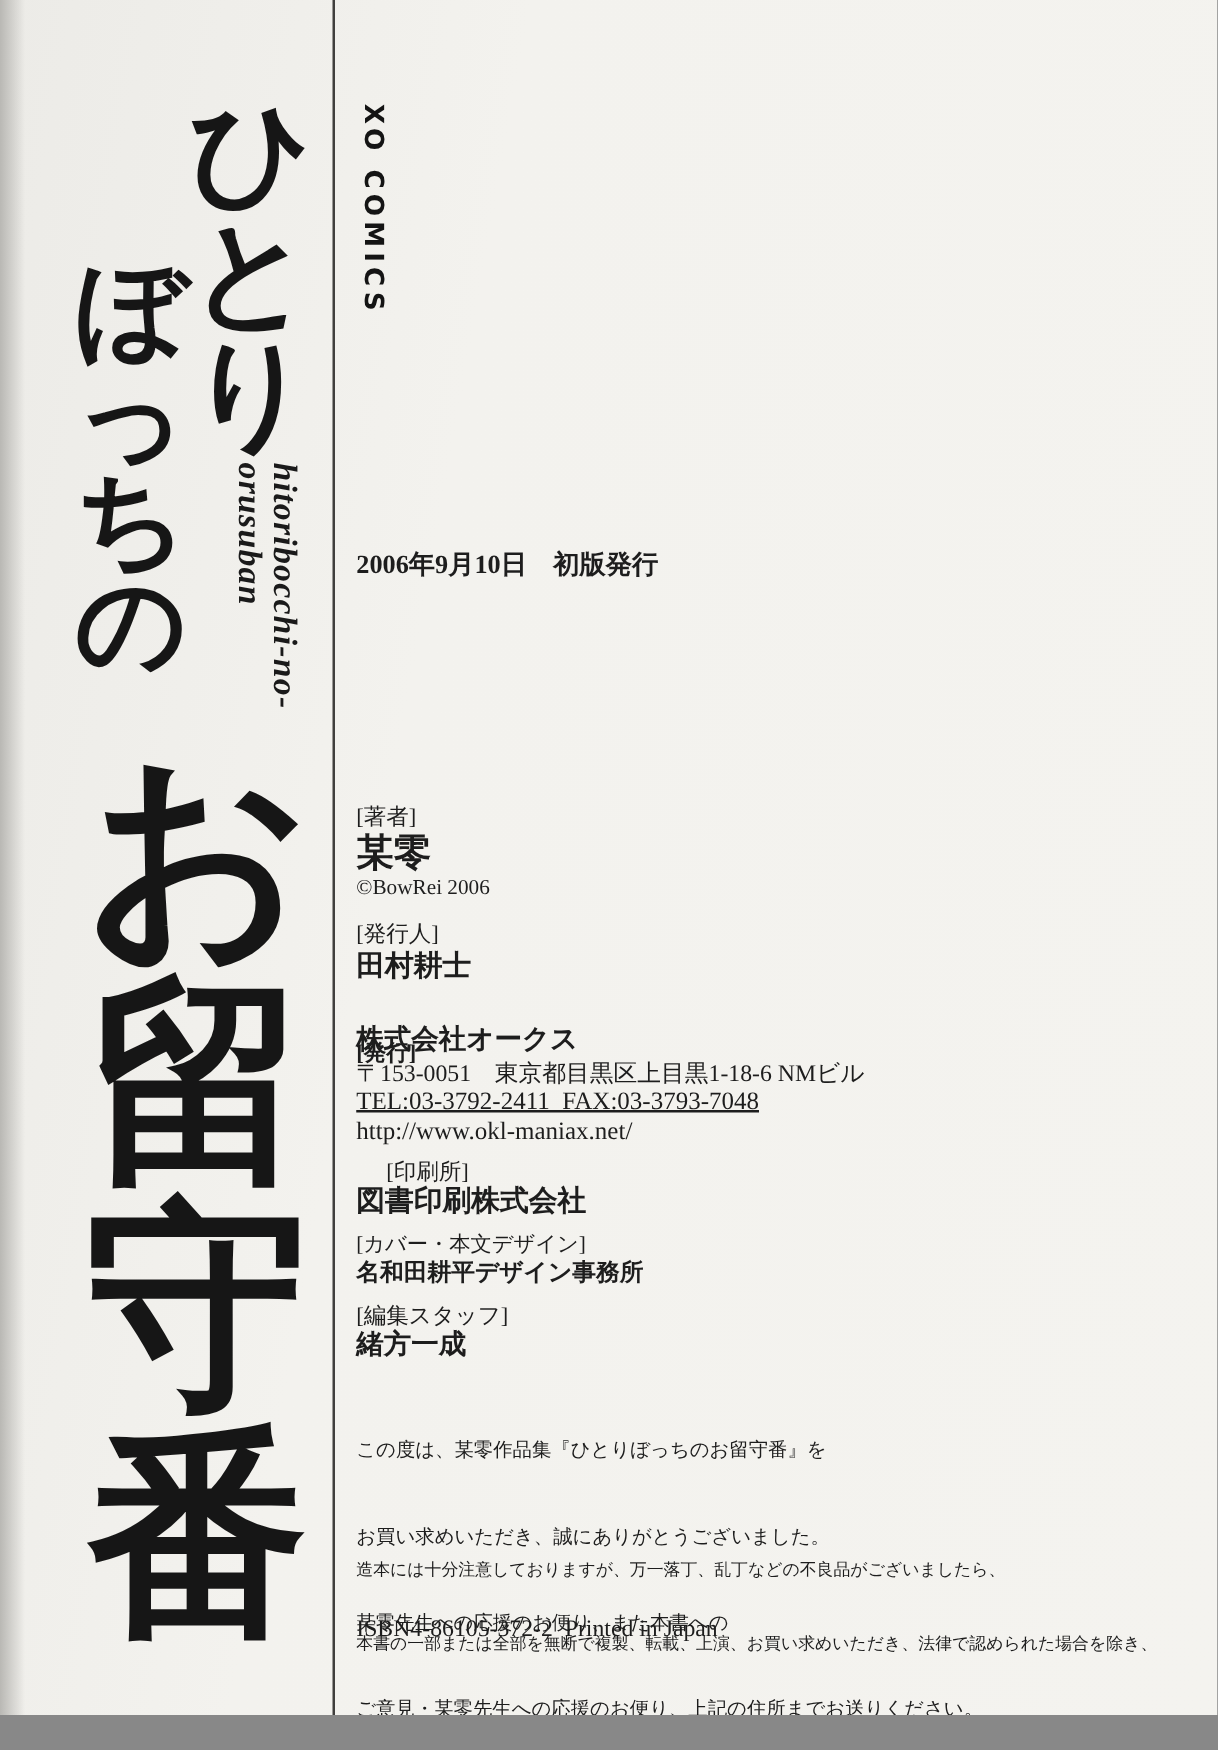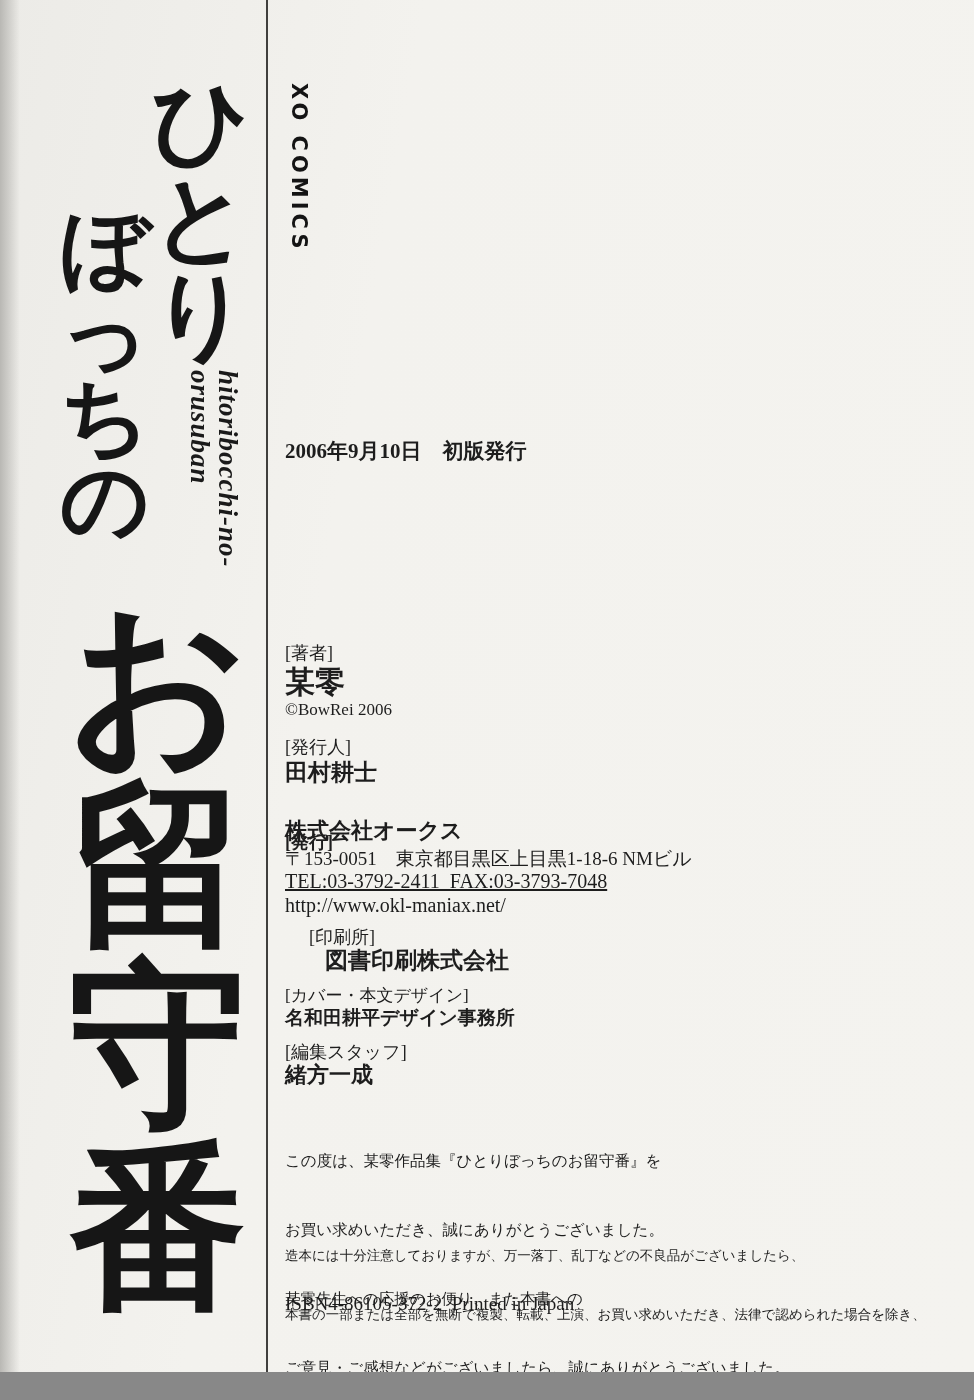--- a/index.html
+++ b/index.html
@@ -37,21 +37,21 @@
   .val-author{top:662px;font-size:30px;}
   .note-copy{top:700px;font-size:17px;}
   .lbl-pub{top:735px;}
   .val-pub{top:757px;font-size:23px;}
   .lbl-iss{top:830px;font-weight:bold;}
   .val-iss{top:816px;font-size:22px;}
   .addr{top:846px;font-size:19px;}
   .telfax{top:870px;font-size:20px;text-decoration:underline;}
   .url{top:894px;font-size:20px;}
   .lbl-prn{top:925px;margin-left:24px;}
-  .val-prn{top:945px;font-size:23px;margin-left:40px;}
+  .val-prn{top:945px;font-size:23px;}
   .lbl-dsn{top:984px;font-size:17px;}
   .val-dsn{top:1005px;font-size:19px;}
   .lbl-edt{top:1040px;}
   .val-edt{top:1060px;font-size:22px;}
   .thanks{top:1103px;font-size:15.5px;line-height:23px;}
   .notice{top:1207px;font-size:13.5px;line-height:19.5px;}
   .isbn{top:1293px;font-size:19px;}
 </style>
 </head>
 <body>
@@ -93,21 +93,21 @@
   <div class="blk lbl lbl-dsn">[カバー・本文デザイン]</div>
   <div class="blk val val-dsn">名和田耕平デザイン事務所</div>
 
   <div class="blk lbl lbl-edt">[編集スタッフ]</div>
   <div class="blk val val-edt">緒方一成</div>
 
   <div class="blk thanks">
     <div>この度は、某零作品集『ひとりぼっちのお留守番』を</div>
     <div>お買い求めいただき、誠にありがとうございました。</div>
     <div>某零先生への応援のお便り、また本書への</div>
-    <div>ご意見・ご感想などがございましたら、誠にありがとうございました。</div>
+    <div>ご意見・某零先生への応援のお便り、上記の住所までお送りください。</div>
   </div>
 
   <div class="blk notice">
     <div>造本には十分注意しておりますが、万一落丁、乱丁などの不良品がございましたら、</div>
     <div>本書の一部または全部を無断で複製、転載、上演、お買い求めいただき、法律で認められた場合を除き、</div>
     
   </div>
 
   <div class="blk isbn">ISBN4-86105-372-2  Printed in Japan</div>
 

